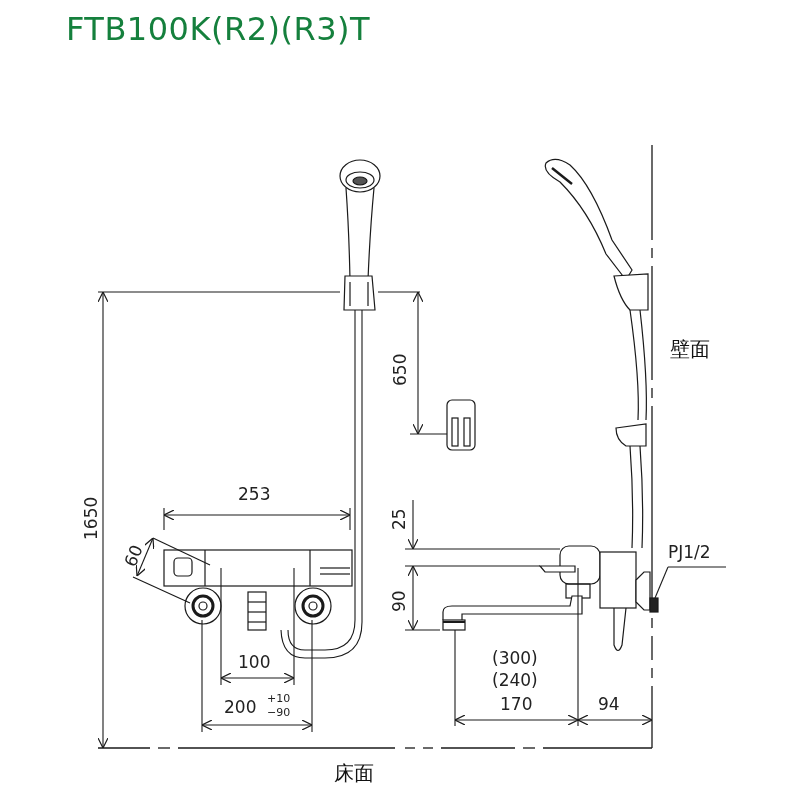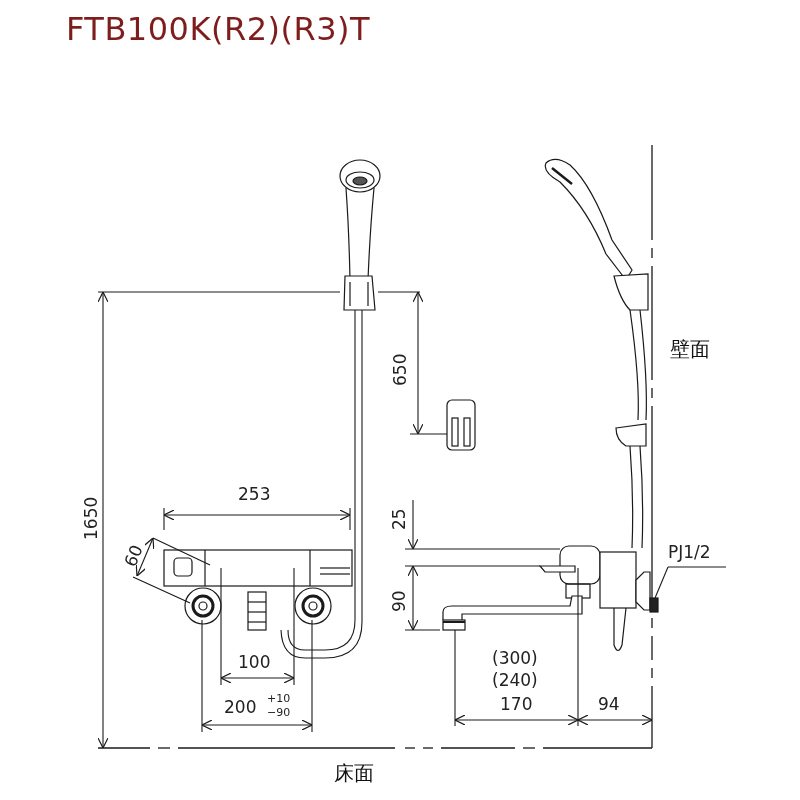--- a/index.html
+++ b/index.html
@@ -1,19 +1,19 @@
 <!DOCTYPE html>
 <html><head>
 <meta charset="utf-8">
 <style>
   html, body { margin:0; padding:0; background:#ffffff; }
   body { width:800px; height:800px; position:relative; overflow:hidden;
          font-family:"DejaVu Sans","Liberation Sans",sans-serif; color:#111; }
   .title { position:absolute; left:66px; top:10px; font-size:32px; letter-spacing:0.5px;
-           font-family:"DejaVu Sans",sans-serif; font-weight:normal; color:#7f1d1d; }
+           font-family:"DejaVu Sans",sans-serif; font-weight:normal; color:#15803d; }
   svg.drawing { position:absolute; left:0; top:0; }
   .dim { font-family:"DejaVu Sans",sans-serif; font-size:17px; fill:#222; }
   .dim-small { font-family:"DejaVu Sans",sans-serif; font-size:11px; fill:#222; }
   .label-jp { font-family:"DejaVu Sans",sans-serif; font-size:20px; fill:#111; }
 </style>
 </head>
 <body>
 
 <div class="title">FTB100K(R2)(R3)T</div>
 

